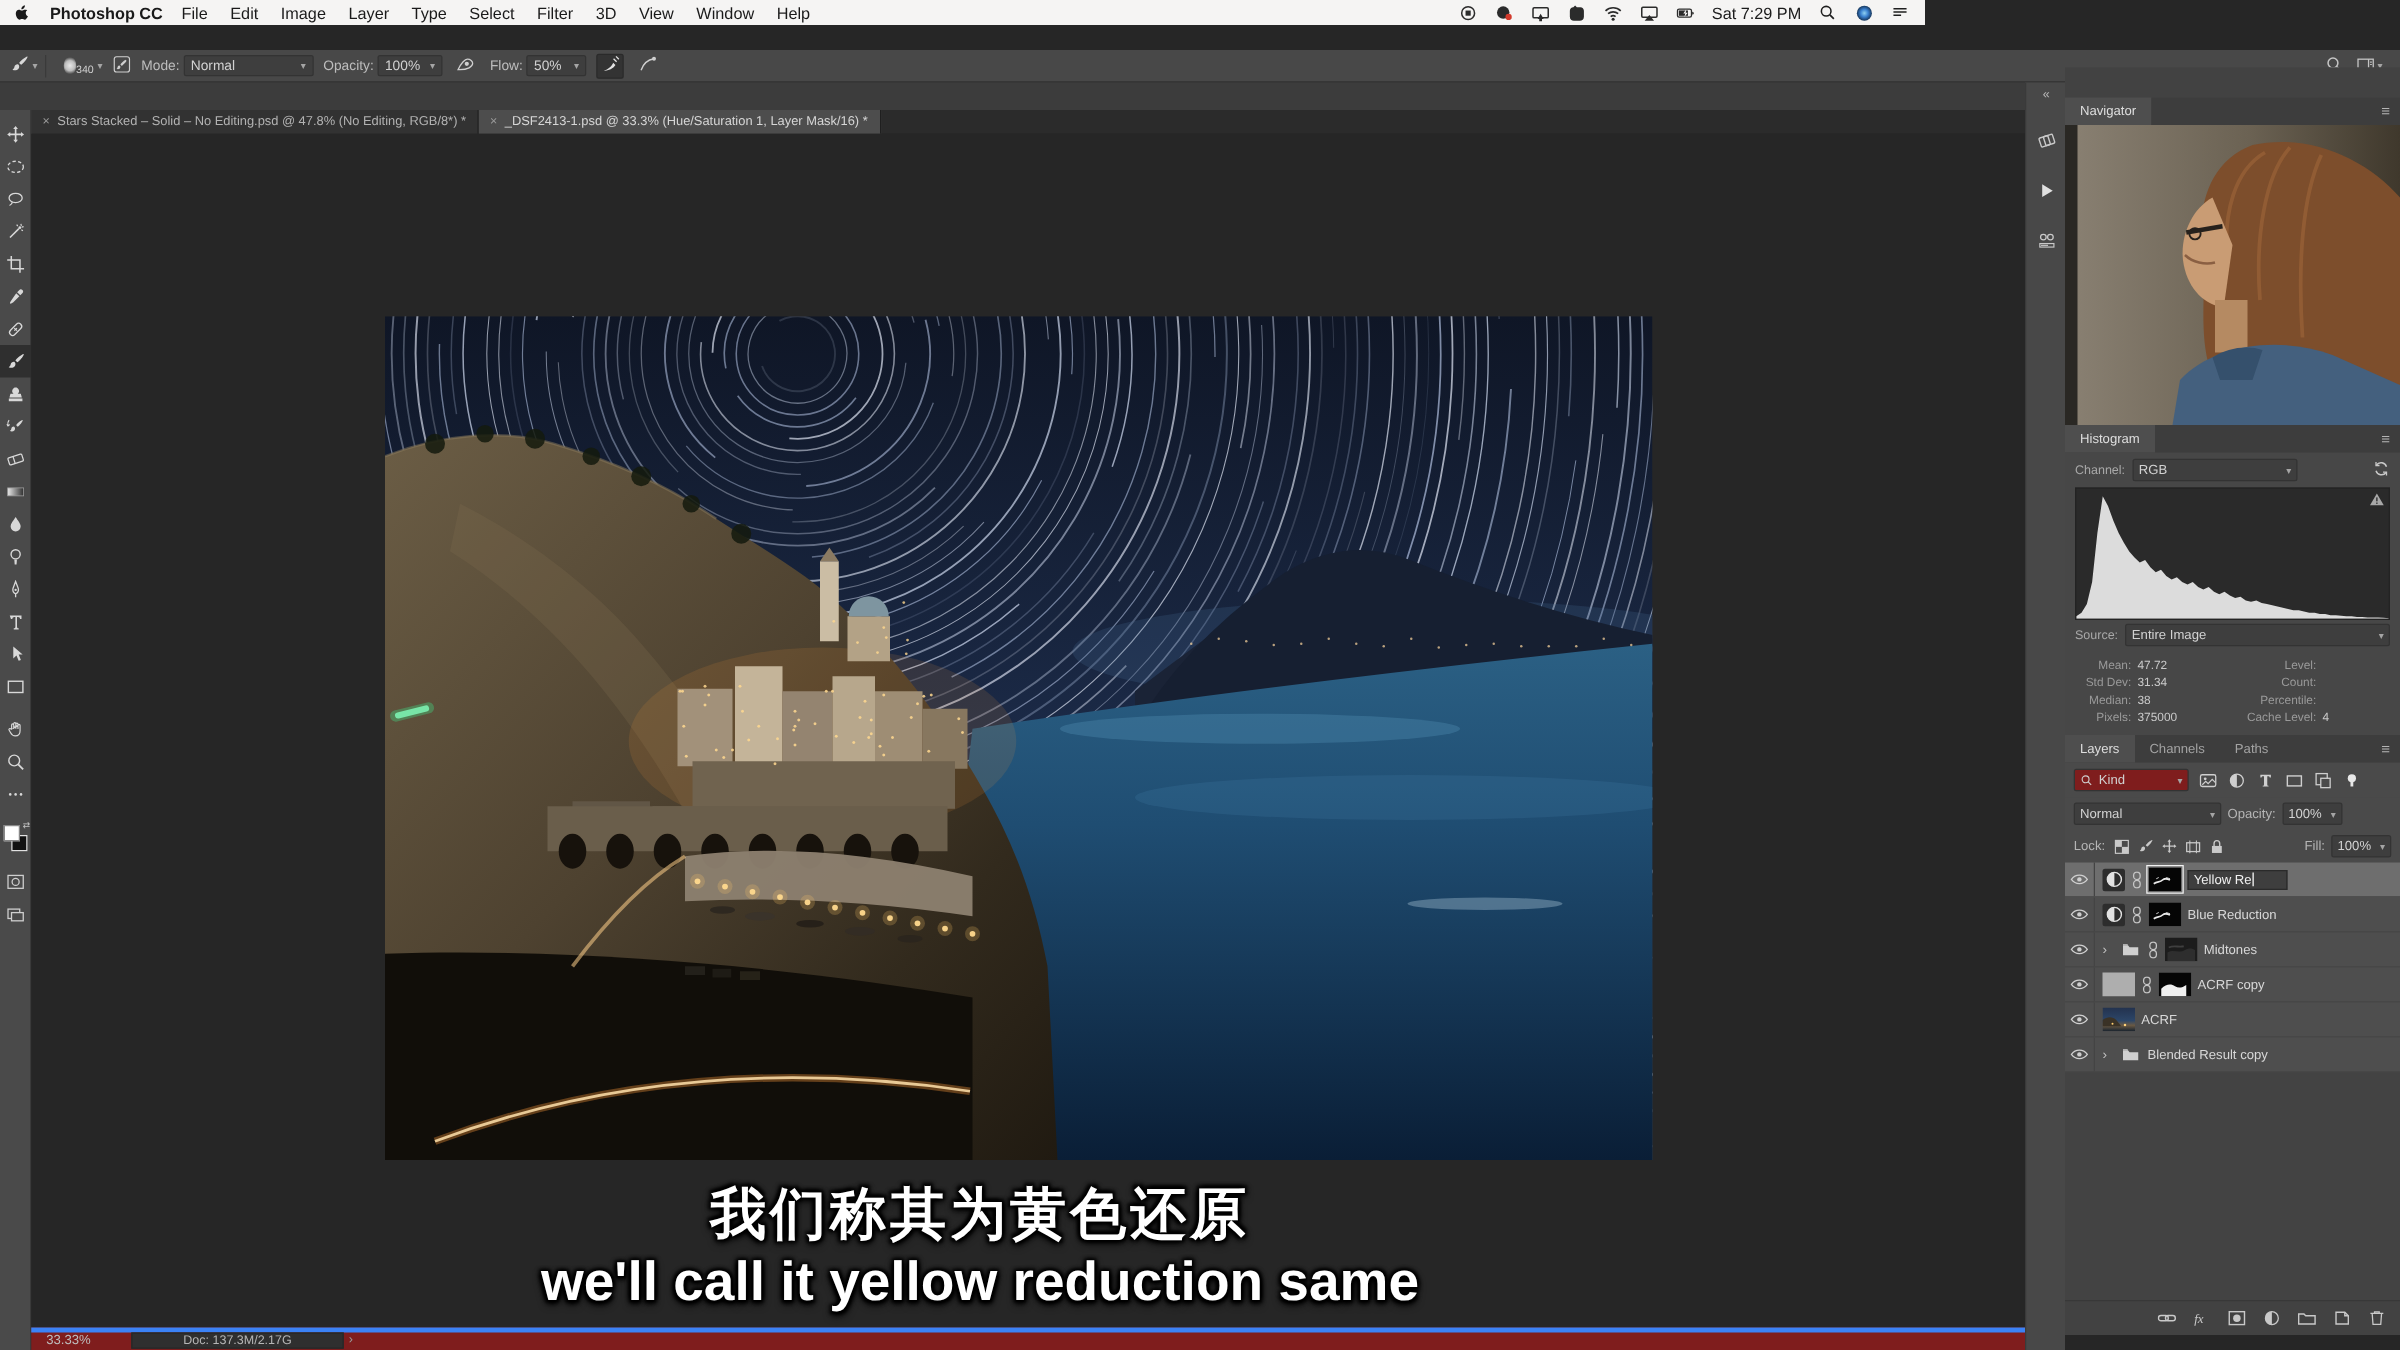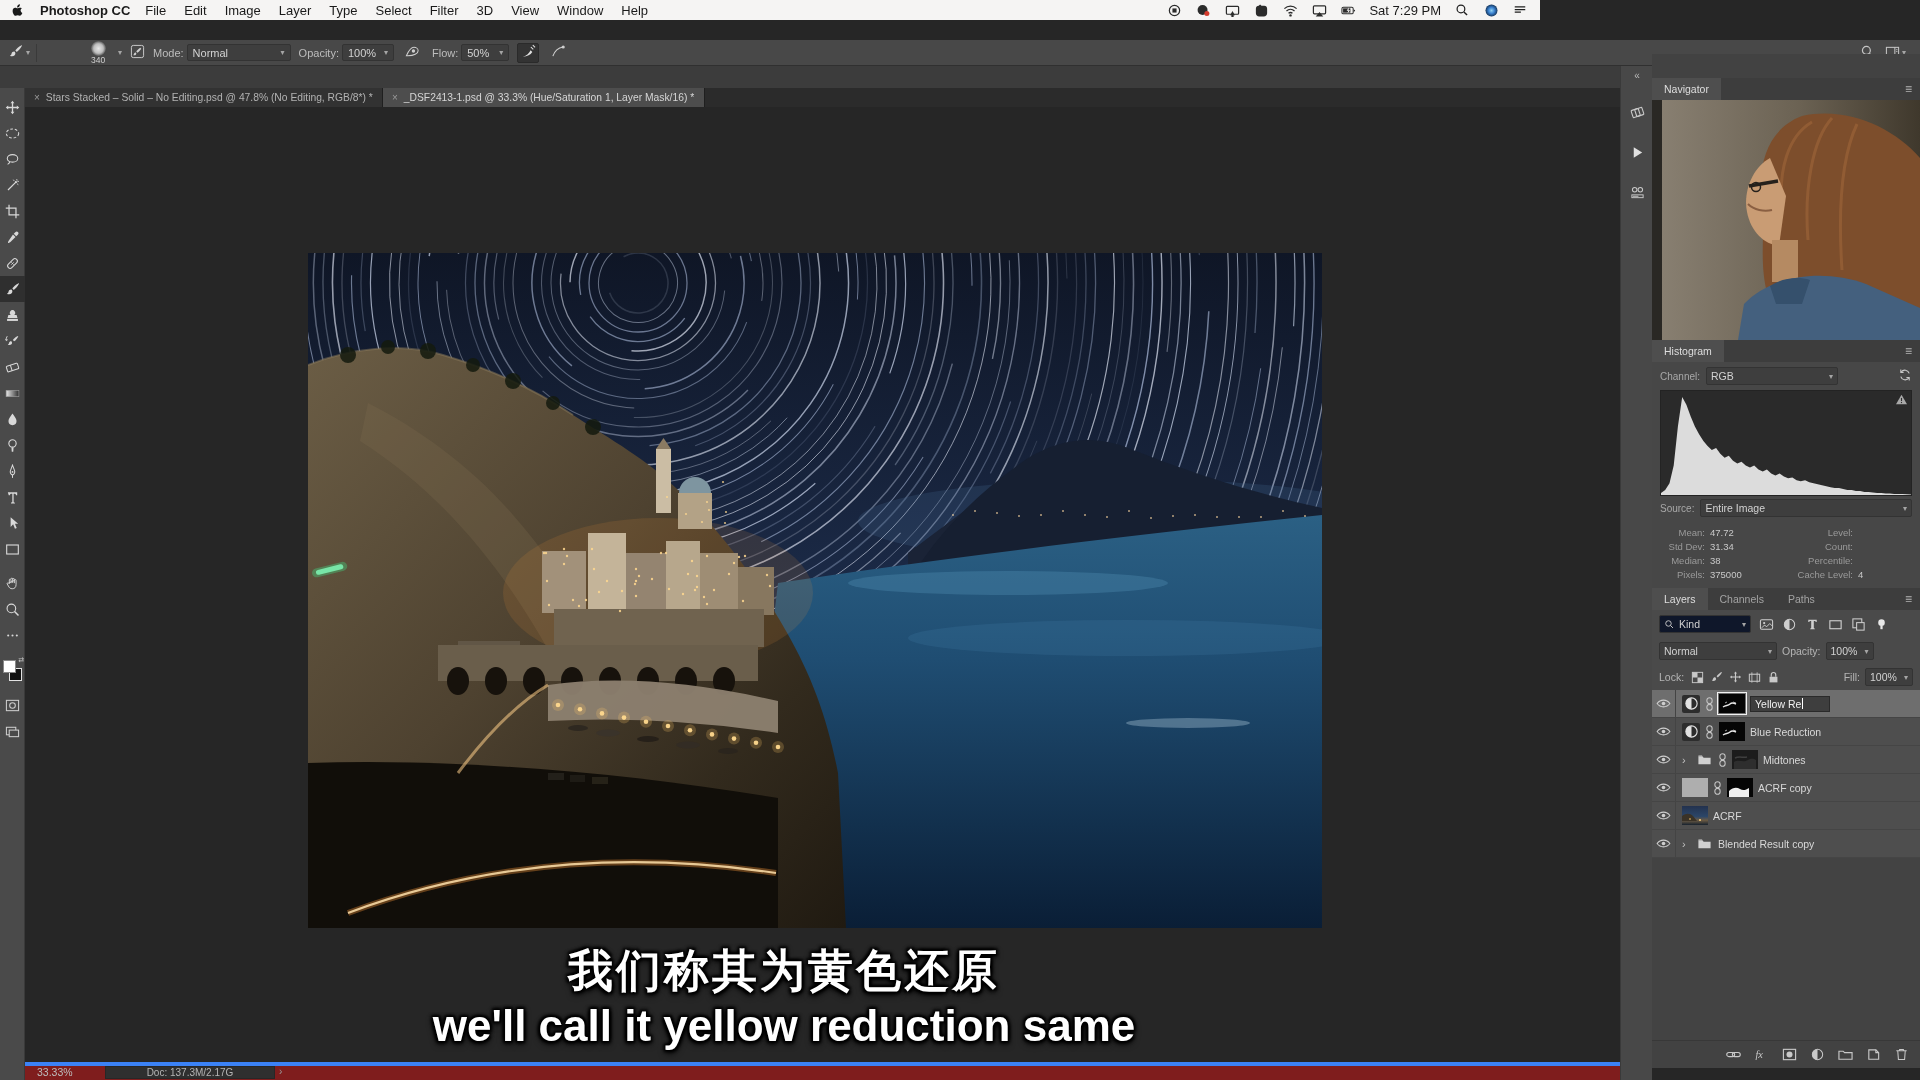--- a/index.html
+++ b/index.html
@@ -28,21 +28,21 @@
     font-size:12px; color:#cfcfcf; white-space:nowrap; }
 
   
   #optionsbar { position:absolute; left:0; top:40px; width:1920px; height:26px; background:#484848;
     border-bottom:1px solid #303030; display:flex; align-items:center; font-size:11px; color:#bdbdbd; }
   .ob { display:flex; align-items:center; gap:3px; margin-left:8px; }
   .chev { font-size:8px; color:#a5a5a5; }
   .dd { height:17px; background:#3e3e3e; border:1px solid #333; border-radius:2px;
     display:flex; align-items:center; justify-content:space-between; padding:0 5px; color:#d2d2d2; }
   .obsep { width:1px; height:18px; background:#3a3a3a; margin:0 6px; }
-  #brush-preview { display:flex; flex-direction:column; align-items:flex-start; width:24px;margin-left:40px; }
+  #brush-preview { display:flex; align-items:flex-end; width:24px; }
   #brush-dot { width:15px; height:15px; border-radius:50%;
     background:radial-gradient(circle,#e8e8e8 0%,#bdbdbd 45%,rgba(120,120,120,0) 75%); }
   #brush-size { font-size:8.5px; color:#cfcfcf; margin-top:-1px; }
   .ob-btn { width:22px; height:20px; display:flex; align-items:center; justify-content:center; border-radius:2px; }
   .ob-btn.active { background:#333; border:1px solid #2a2a2a; }
   #ob-right { margin-left:auto; display:flex; align-items:center; gap:10px; padding-right:14px; }
 
   
   #gapstrip { position:absolute; left:0; top:66px; width:1920px; height:22px; background:#3c3c3c; }
 
@@ -99,21 +99,21 @@
   .hrow { display:flex; align-items:center; height:28px; padding:0 8px; gap:6px; }
   #hist-plot { position:relative; margin:0 8px; width:252px; height:106px; background:#2a2a2a;
     border:1px solid #232323; }
   #hist-warn { position:absolute; right:3px; top:3px; }
   #hist-stats { display:grid; grid-template-columns:54px 64px 84px 36px; padding:6px 4px 0 4px;
     font-size:9.5px; line-height:14px; }
   .stat-l { text-align:right; color:#9a9a9a; padding-right:5px; }
   .stat-v { color:#c9c9c9; }
 
   #layers-filter { height:28px; background:#4a4a4a; display:flex; align-items:center; gap:6px; padding:0 7px; }
-  #kind-box { width:92px; height:18px; background:#0f172a; border:1px solid #333; border-radius:2px;
+  #kind-box { width:92px; height:18px; background:#7f1d1d; border:1px solid #333; border-radius:2px;
     display:flex; align-items:center; gap:4px; padding:0 4px; font-size:10.5px; color:#d0d0d0; }
   .fico { width:19px; height:18px; display:flex; align-items:center; justify-content:center; }
   #blend-row { height:26px; background:#4a4a4a; display:flex; align-items:center; gap:5px; padding:0 7px;
     font-size:10.5px; color:#b5b5b5; }
   #blend-box { width:118px; height:18px; }
   .small-dd { height:18px; background:#3e3e3e; border:1px solid #333; border-radius:2px;
     display:flex; align-items:center; justify-content:space-between; padding:0 4px; font-size:10.5px; color:#d2d2d2; }
   #lock-row { height:26px; background:#4a4a4a; display:flex; align-items:center; gap:5px; padding:0 7px;
     font-size:10.5px; color:#b5b5b5; }
   .lico { width:16px; height:16px; display:flex; align-items:center; justify-content:center; }

